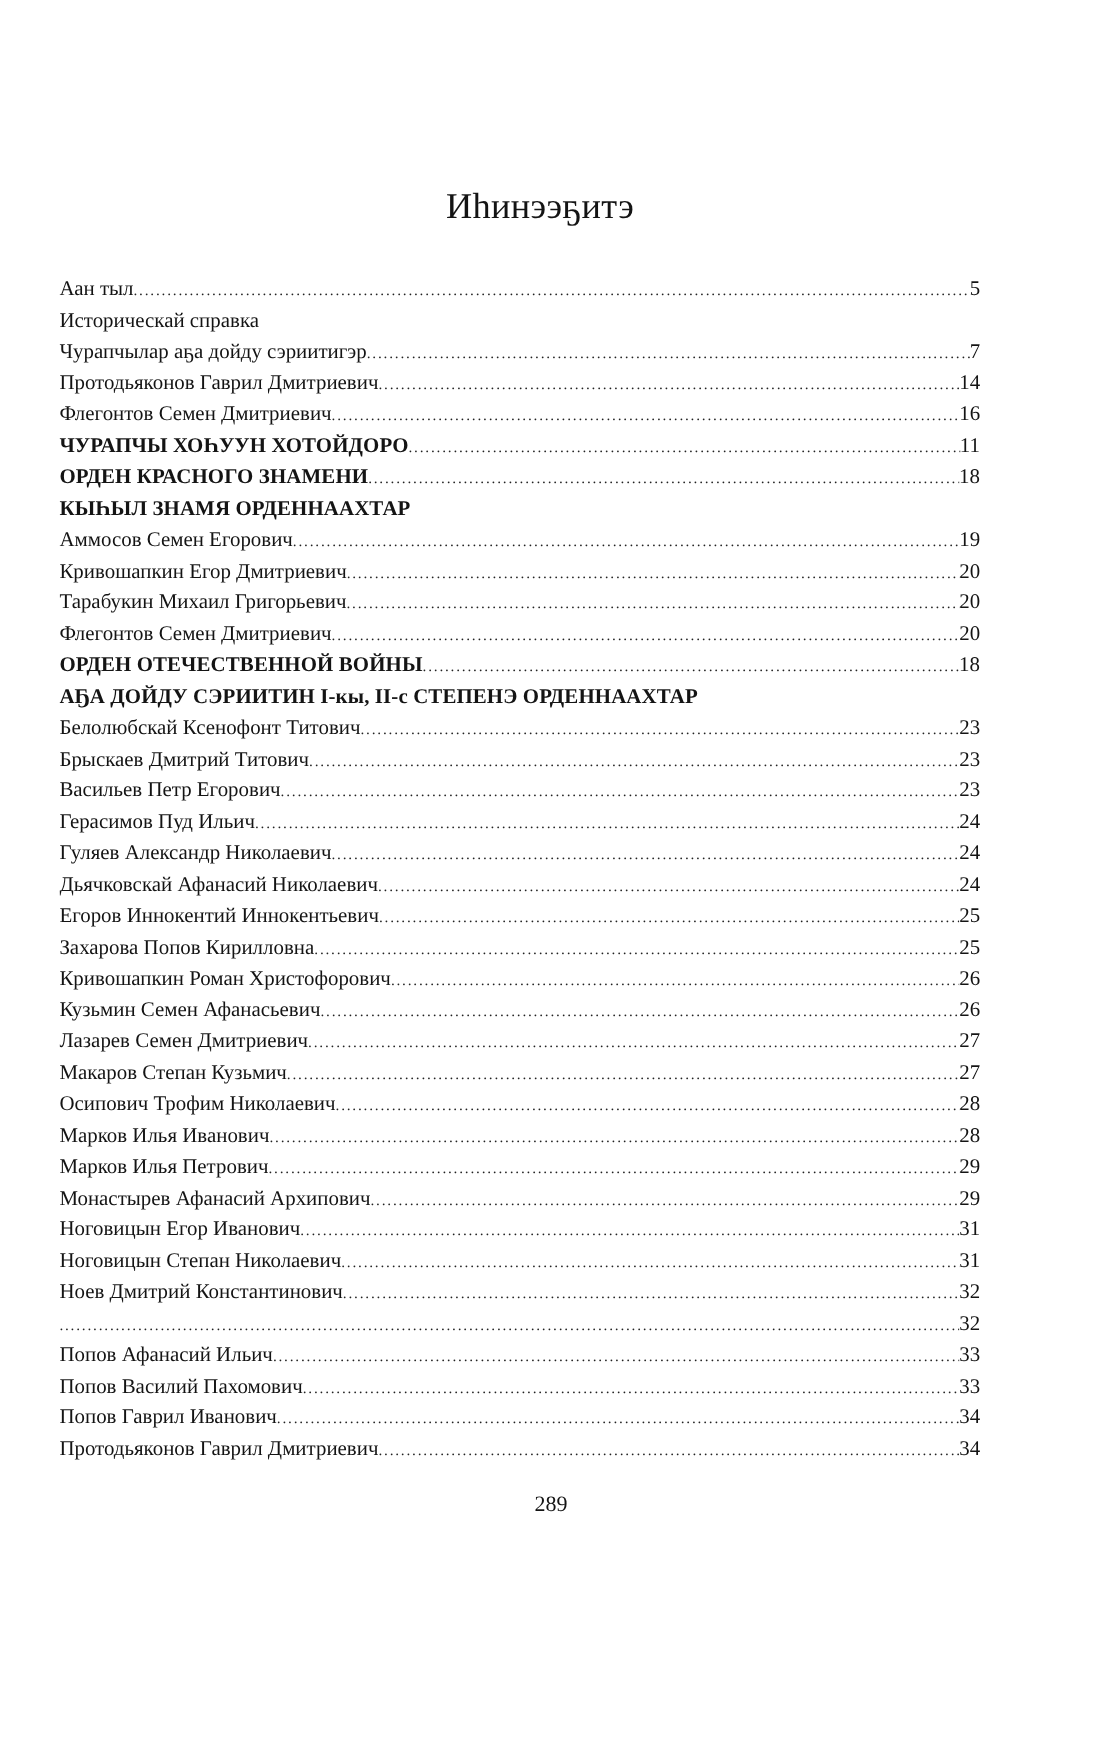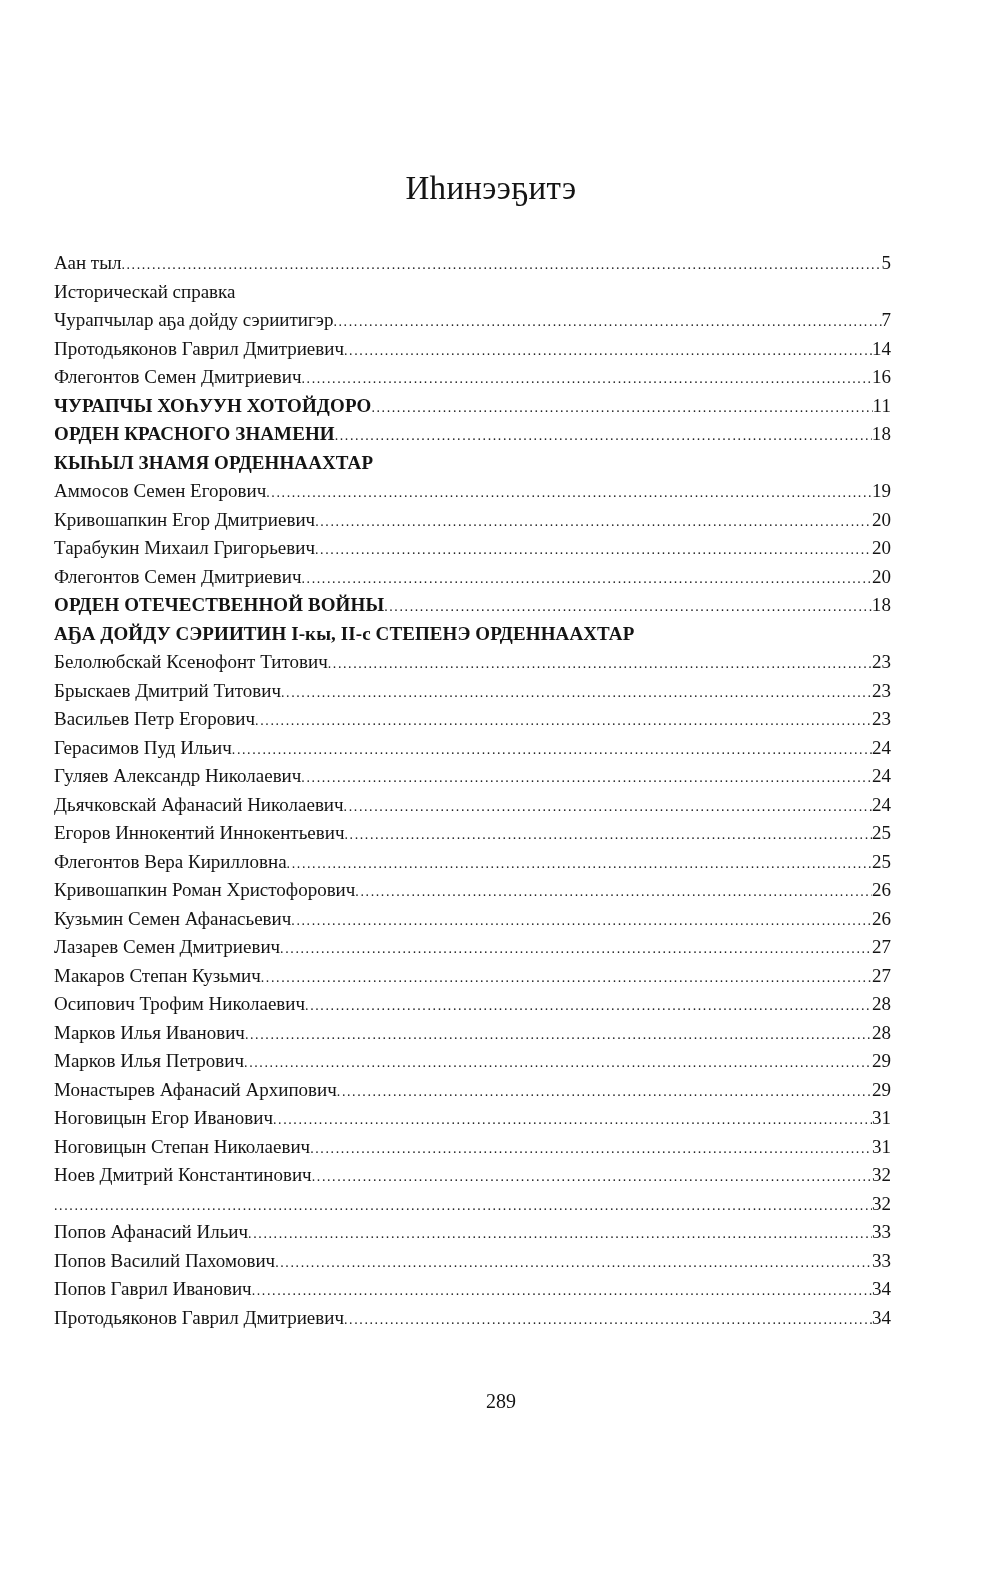--- a/index.html
+++ b/index.html
@@ -28,21 +28,21 @@
     flex: 1 1 auto; overflow: hidden; position: relative; min-width: 10px;
     font-weight: normal;
   }
   .row .leader::before {
     content: "........................................................................................................................................................................................................................................................................";
     letter-spacing: 1.6px; font-size: 14px; color: #222;
   }
   .row.nodots .leader::before { content: ""; }
   .row .page { flex: 0 0 auto; font-weight: normal; text-align: right; }
   .folio {
-    position: absolute; left: 0; width: 1002px; top: 1389px;
+    position: absolute; left: 0; width: 1002px; top: 1356px;
     text-align: center; font-size: 20px; line-height: 24px;
   }
 </style>
 </head>
 <body>
 
 <h1 class="title" style="margin:0;font-weight:normal;">Иһинээҕитэ</h1>
 
 <ul class="toc" id="toc">
     <li class="row">
@@ -144,21 +144,21 @@
     <span class="label">Дьячковскай Афанасий Николаевич</span>
     <span class="leader"></span>
     <span class="page">24</span>
   </li>
     <li class="row">
     <span class="label">Егоров Иннокентий Иннокентьевич</span>
     <span class="leader"></span>
     <span class="page">25</span>
   </li>
     <li class="row">
-    <span class="label">Флегонтов Вера Кирилловна</span>
+    <span class="label">Захарова Попов Кирилловна</span>
     <span class="leader"></span>
     <span class="page">25</span>
   </li>
     <li class="row">
     <span class="label">Кривошапкин Роман Христофорович</span>
     <span class="leader"></span>
     <span class="page">26</span>
   </li>
     <li class="row">
     <span class="label">Кузьмин Семен Афанасьевич</span>

